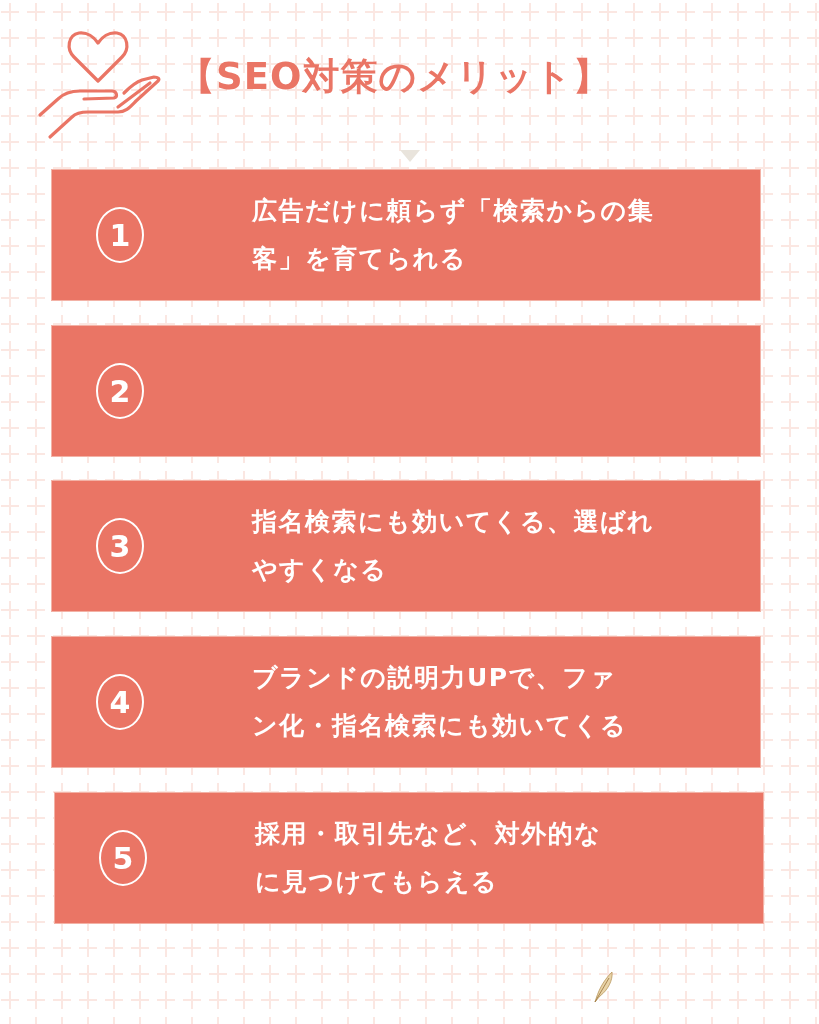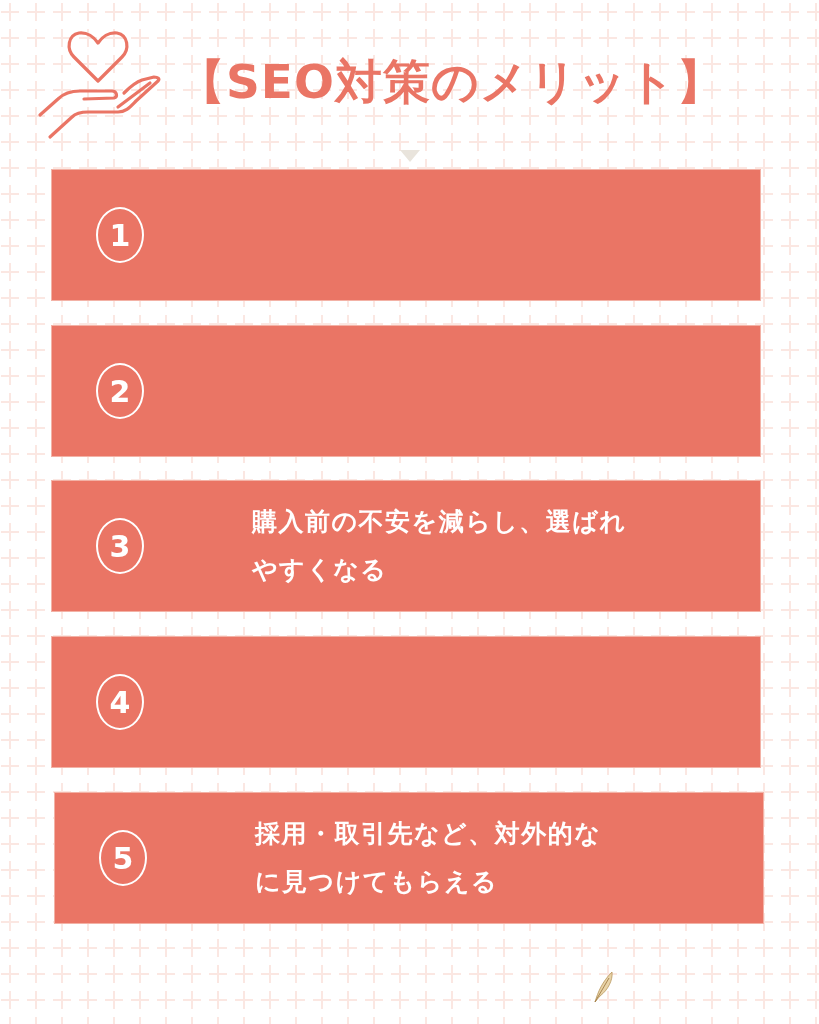--- a/index.html
+++ b/index.html
@@ -19,21 +19,21 @@
       background-size: 26px 26px, 26px 26px;
       background-position: -4px -2px, -4px -2px;
       -webkit-mask-image: radial-gradient(circle at center, #000 0, #000 100%);
     }
     .header-icon {
       position: absolute; left: 34px; top: 27px; width: 130px; height: 115px;
     }
     .title {
       position: absolute; left: 178px; top: 58px;
       margin: 0;
-      font-size: 47px; font-weight: bold; letter-spacing: 1px;
+      font-size: 37px; font-weight: bold; letter-spacing: 1px;
       color: #ea7565;
       white-space: nowrap;
       line-height: 1;
     }
     .pointer {
       position: absolute; left: 400px; top: 150px;
       width: 0; height: 0;
       border-left: 10px solid transparent;
       border-right: 10px solid transparent;
       border-top: 12px solid #e9e4dc;
@@ -92,34 +92,38 @@
     <path d="M84 80 L116 56"></path>
   </svg>
 </div>
 
 <h1 class="title">【SEO対策のメリット】</h1>
 
 <div class="pointer"></div>
 
 <div class="card" style="left:52px; top:170px; width:708px; height:130px;">
   <div class="num">1</div>
+  <div class="text">広告だけに頼らず「検索からの集
+客」を育てられる</div>
 </div>
 
 <div class="card" style="left:52px; top:326px; width:708px; height:130px;">
   <div class="num">2</div>
 </div>
 
 <div class="card" style="left:52px; top:481px; width:708px; height:130px;">
   <div class="num">3</div>
-  <div class="text">購入前の不安を減らし、選ばれ
+  <div class="text">指名検索にも効いてくる、選ばれ
 やすくなる</div>
 </div>
 
 <div class="card" style="left:52px; top:637px; width:708px; height:130px;">
   <div class="num">4</div>
+  <div class="text">ブランドの説明力UPで、ファ
+ン化・指名検索にも効いてくる</div>
 </div>
 
 <div class="card" style="left:55px; top:793px; width:708px; height:130px;">
   <div class="num">5</div>
   <div class="text"> 採用・取引先など、対外的な
 に見つけてもらえる</div>
 </div>
 
 <div class="footer-brand">
   <svg width="22" height="34" viewBox="0 0 22 34" xmlns="http://www.w3.org/2000/svg">

